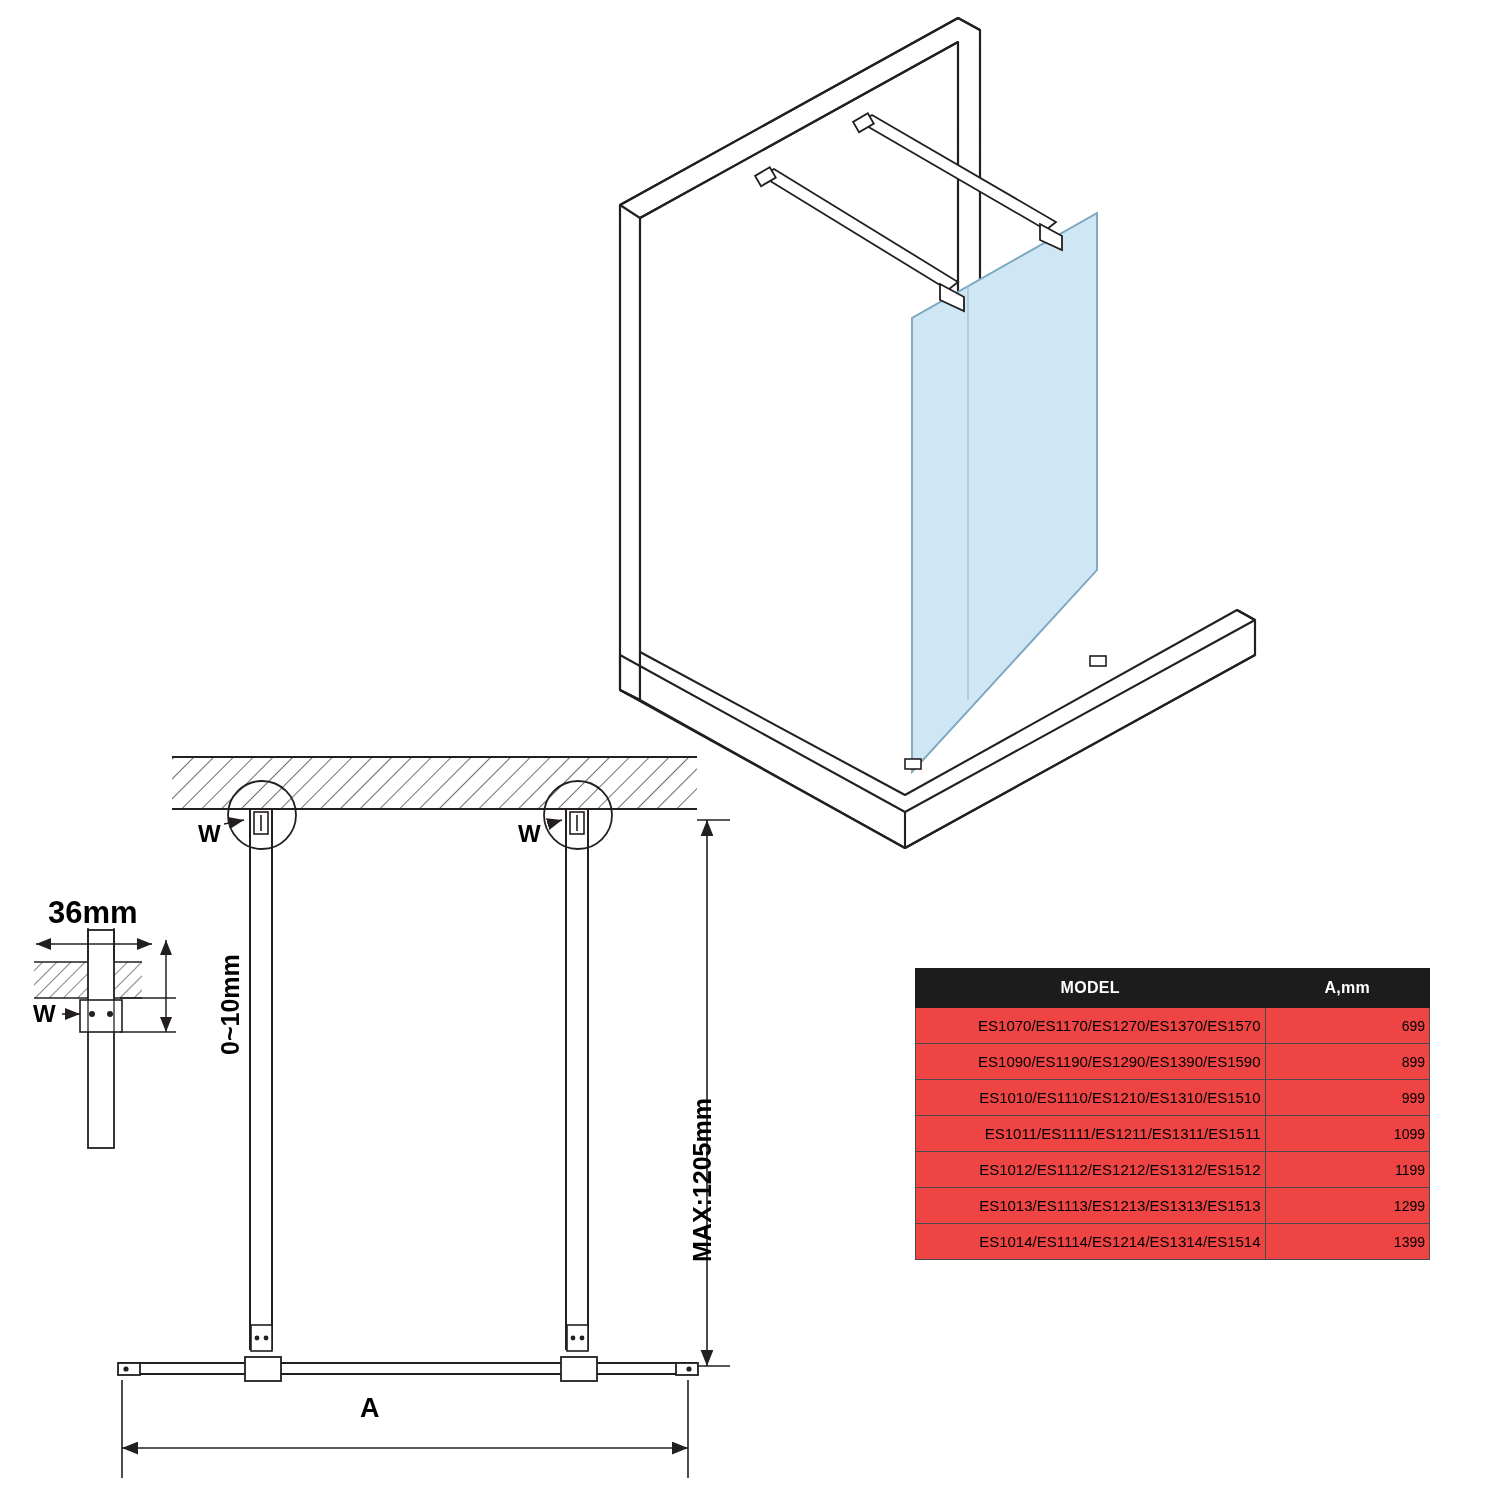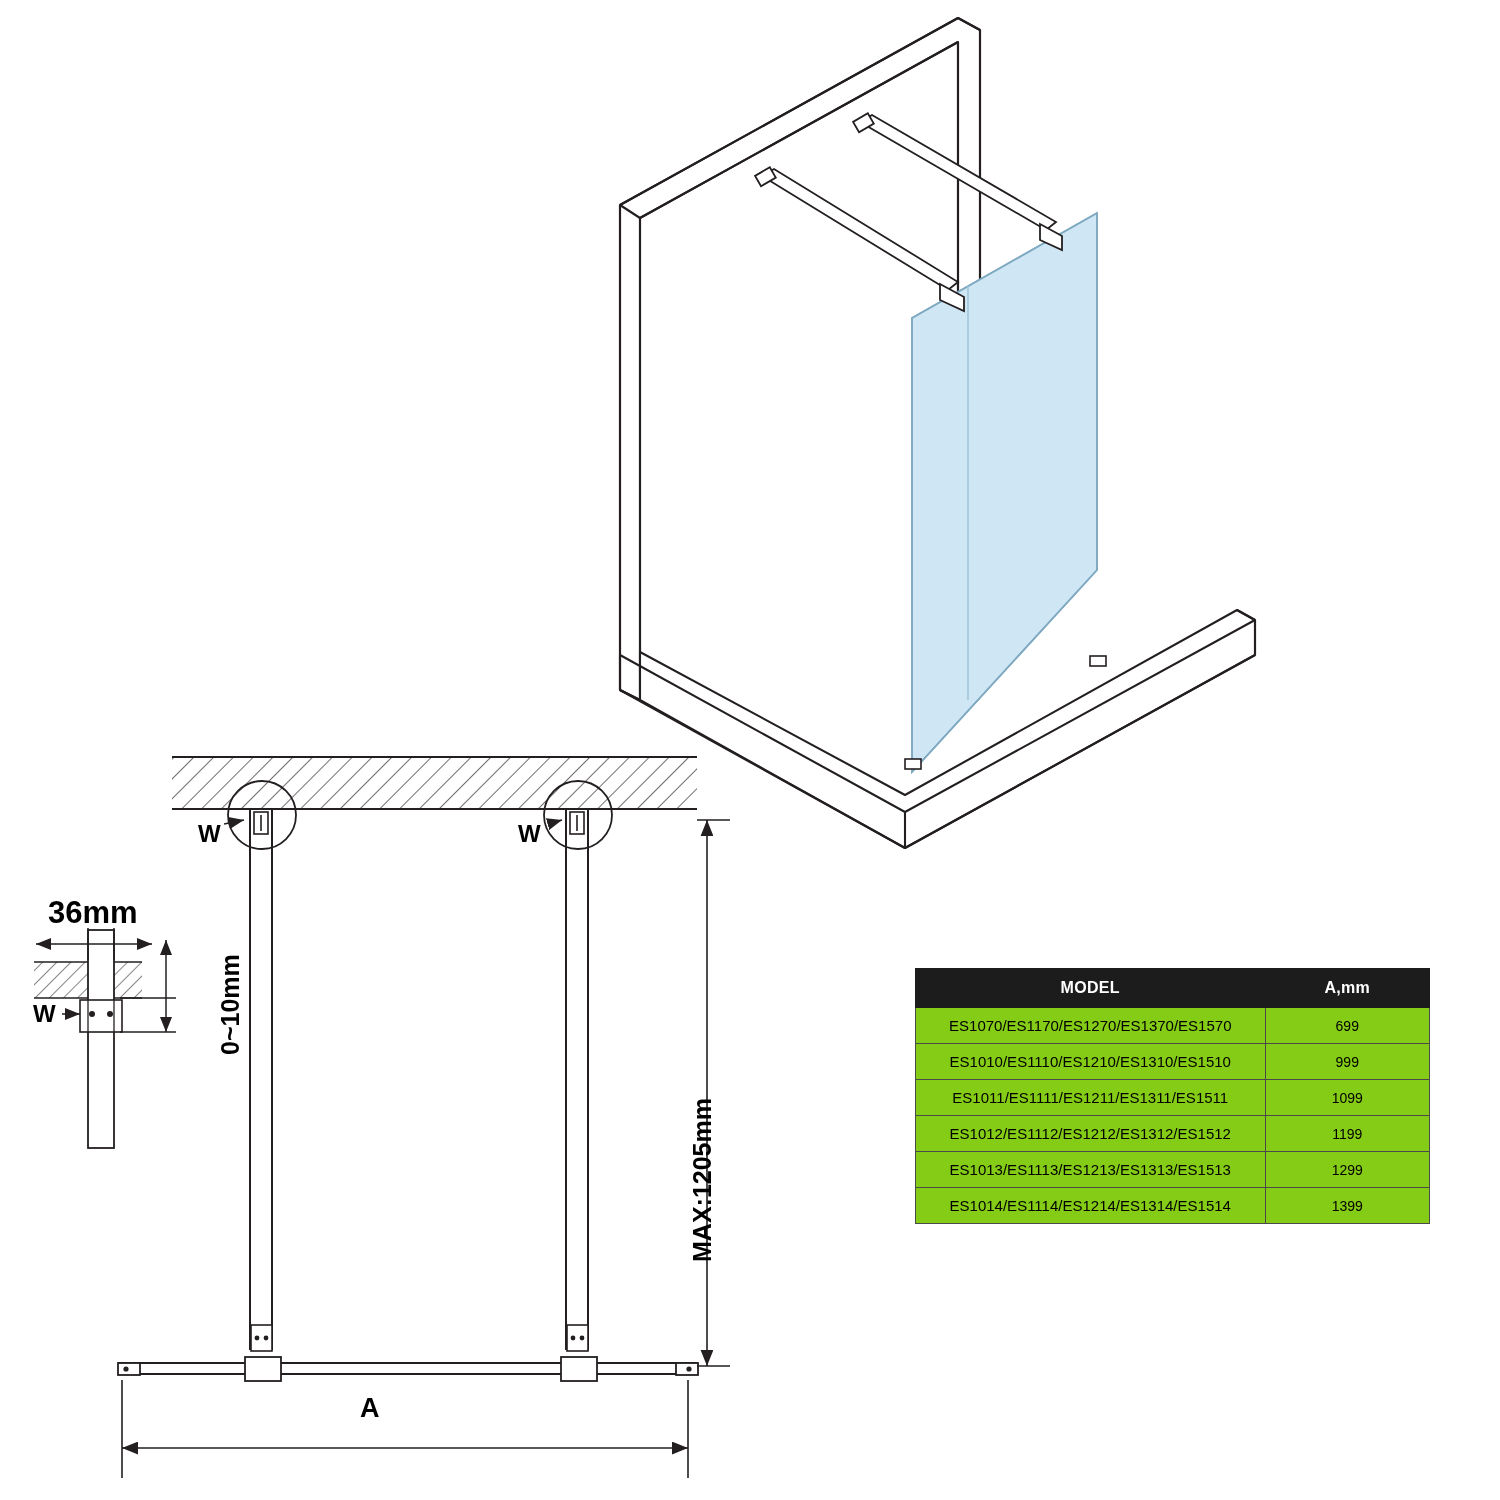--- a/index.html
+++ b/index.html
@@ -29,36 +29,36 @@
   
   .spec-table {
     position: absolute;
     left: 915px;
     top: 968px;
     width: 515px;
     border-collapse: collapse;
     font-family: "Liberation Sans", sans-serif;
     font-size: 15px;
     color: #000;
-    background: #84cc16;
+    background: #ef4444;
   }
   .spec-table th {
     background: #1c1c1c;
     color: #ffffff;
     font-weight: bold;
     font-size: 16px;
     padding: 10px 4px;
     border: 1px solid #1c1c1c;
     text-align: center;
     letter-spacing: .3px;
   }
   .spec-table td {
     border: 1px solid #4a4a4a;
     padding: 9px 4px;
-    text-align: center;
+    text-align: right;
     white-space: nowrap;
   }
   .spec-table td.model {
     width: 68%;
     font-size: 15px;
   }
   .spec-table td.val {
     width: 32%;
     font-size: 14px;
   }
@@ -254,20 +254,24 @@
         <th>MODEL</th>
         <th>A,mm</th>
       </tr>
     </thead>
     <tbody>
       <tr>
         <td class="model">ES1070/ES1170/ES1270/ES1370/ES1570</td>
         <td class="val">699</td>
       </tr>
       <tr>
+        <td class="model">ES1090/ES1190/ES1290/ES1390/ES1590</td>
+        <td class="val">899</td>
+      </tr>
+      <tr>
         <td class="model">ES1010/ES1110/ES1210/ES1310/ES1510</td>
         <td class="val">999</td>
       </tr>
       <tr>
         <td class="model">ES1011/ES1111/ES1211/ES1311/ES1511</td>
         <td class="val">1099</td>
       </tr>
       <tr>
         <td class="model">ES1012/ES1112/ES1212/ES1312/ES1512</td>
         <td class="val">1199</td>

